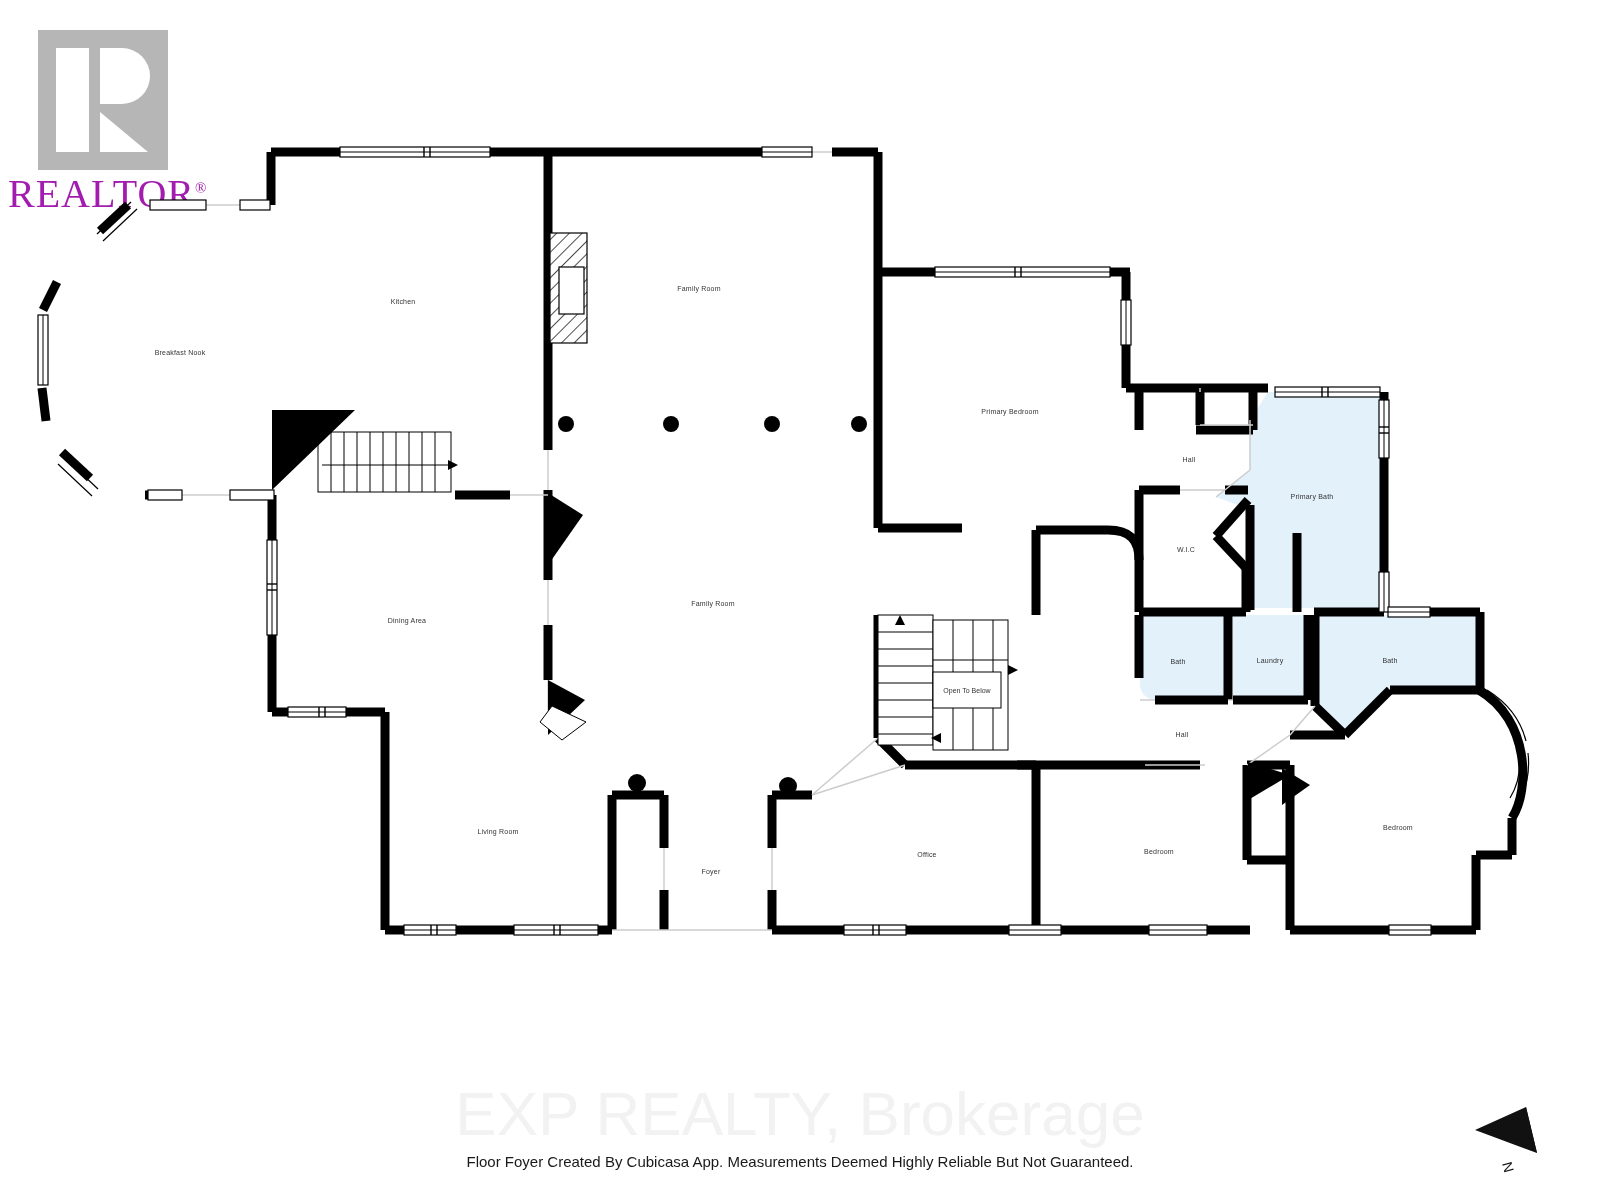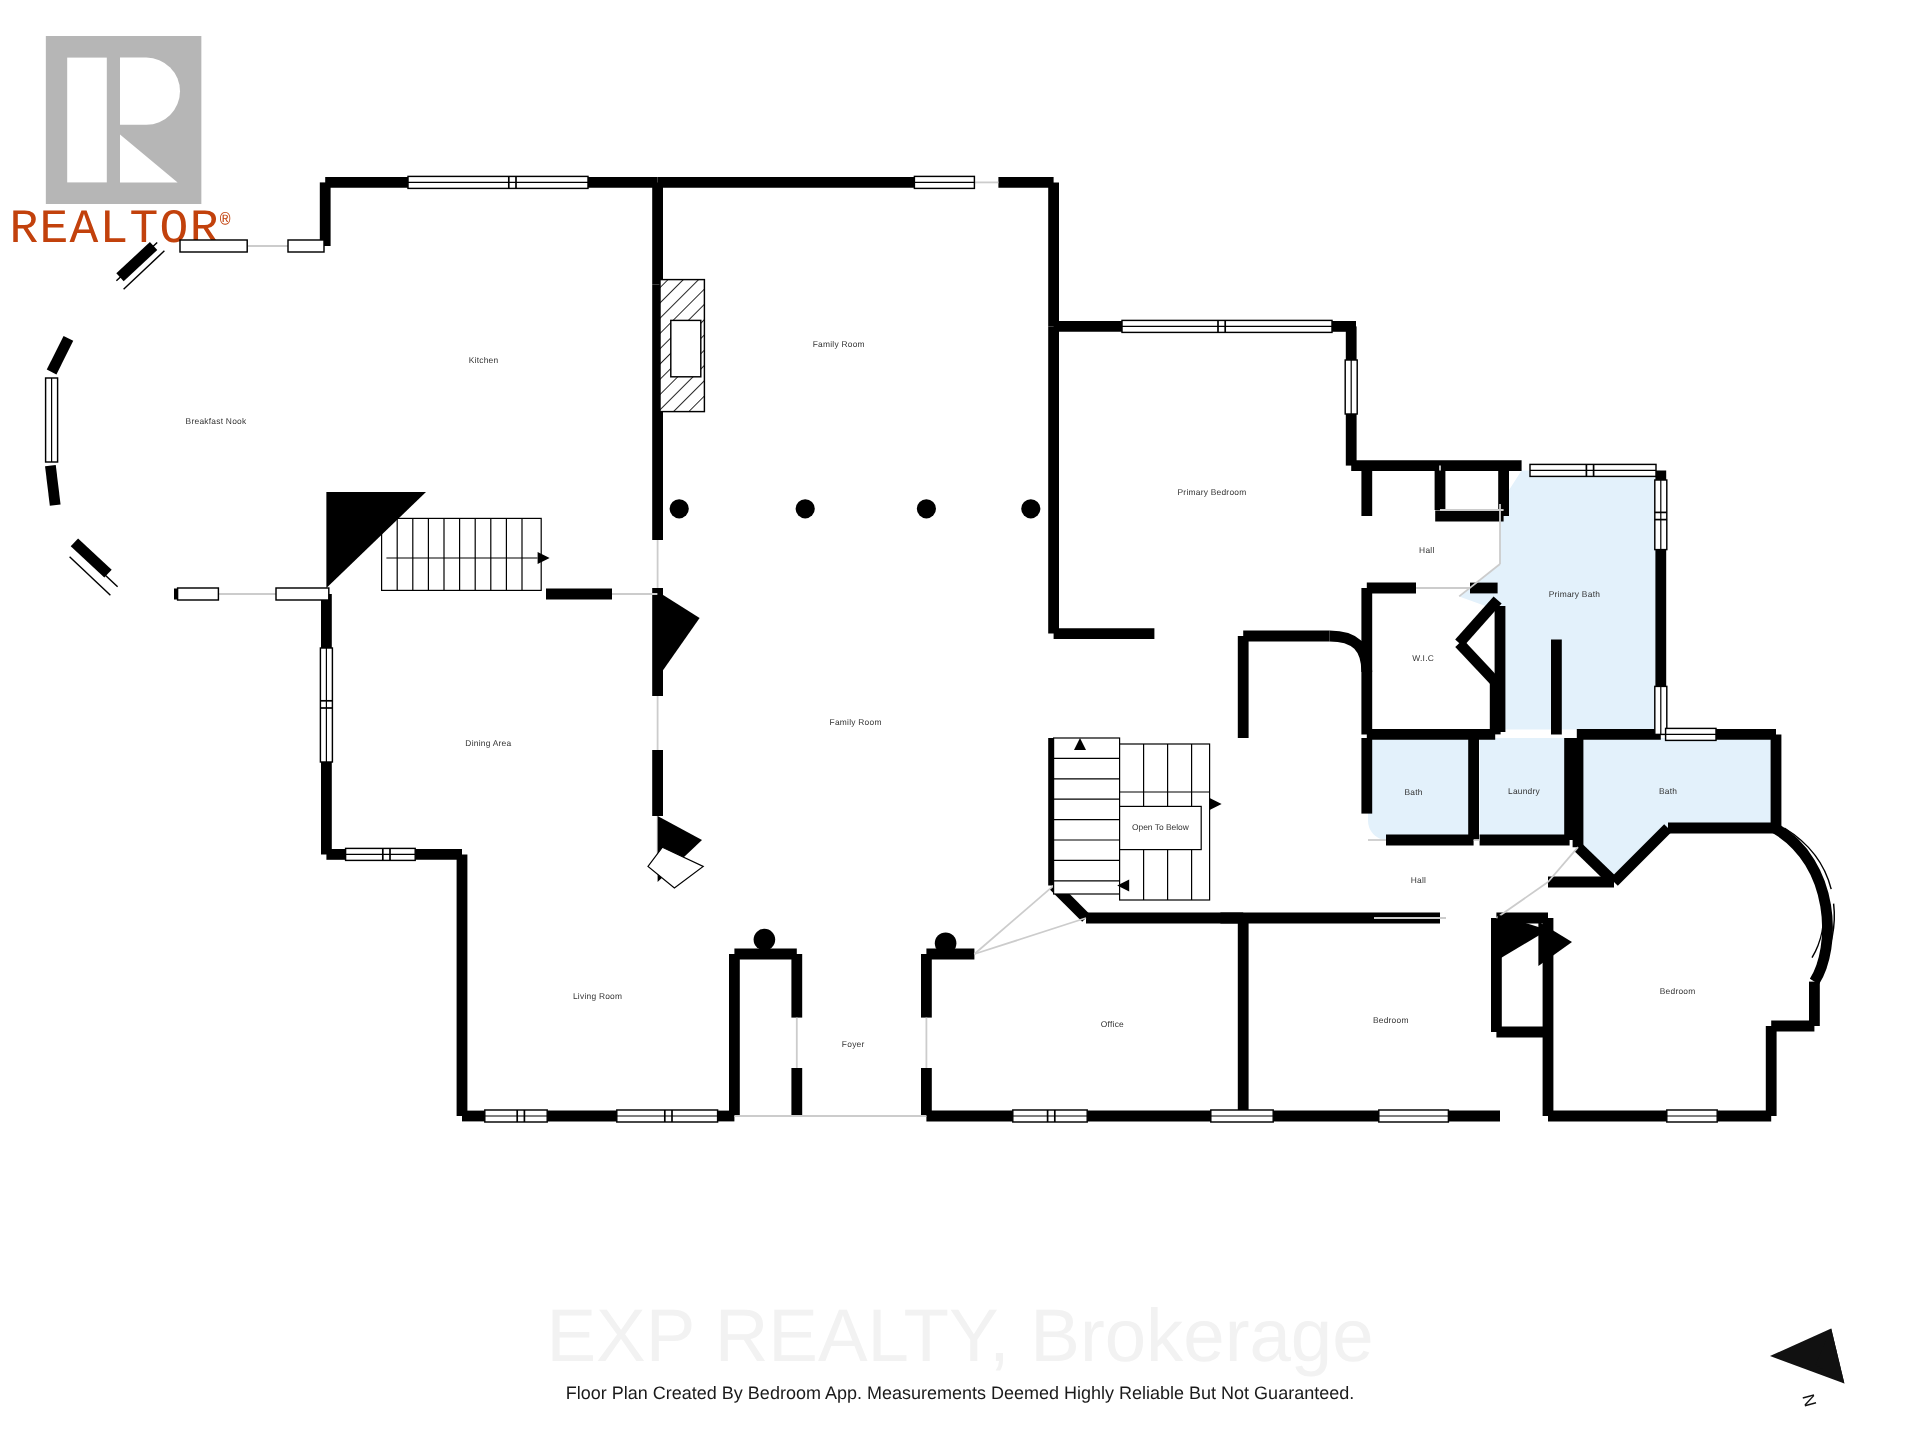--- a/index.html
+++ b/index.html
@@ -33,22 +33,22 @@
     top: 20px;
     width: 130px;
     height: 140px;
   }
   #realtor-logo .r-word {
     position: absolute;
     left: 0px;
     top: 160px;
     font-size: 40px;
     letter-spacing: 1px;
-    color: #c2410c;
-    font-family: Liberation Mono, monospace;
+    color: #a21caf;
+    font-family: Liberation Serif, serif;
     white-space: nowrap;
   }
   #realtor-logo .r-reg {
     font-size: 15px;
     vertical-align: super;
   }
 
   
   #plan-svg {
     position: absolute;
@@ -489,21 +489,21 @@
   <div class="room-label" style="left:1390px;top:660px;">Bath</div>
   <div class="otb-label" style="left:967px; top:690px;">Open To Below</div>
   <div class="room-label" style="left:1182px;top:734px;">Hall</div>
   <div class="room-label" style="left:498px; top:831px;">Living Room</div>
   <div class="room-label" style="left:711px; top:871px;">Foyer</div>
   <div class="room-label" style="left:927px; top:854px;">Office</div>
   <div class="room-label" style="left:1159px;top:851px;">Bedroom</div>
   <div class="room-label" style="left:1398px;top:827px;">Bedroom</div>
 
   <div id="footer-watermark">EXP REALTY, Brokerage</div>
-  <div id="footer-note">Floor Plan Created By Bedroom App. Measurements Deemed Highly Reliable But Not Guaranteed.</div>
+  <div id="footer-note">Floor Foyer Created By Cubicasa App. Measurements Deemed Highly Reliable But Not Guaranteed.</div>
 
   <div id="compass">
     <svg width="110" height="110" viewBox="0 0 110 110">
       <polygon points="71,22 82,68 20,45" fill="#111111"></polygon>
       <polygon points="71,22 82,68 58,52" fill="#111111"></polygon>
     </svg>
     <div class="n-letter">N</div>
   </div>
 
 </div>

